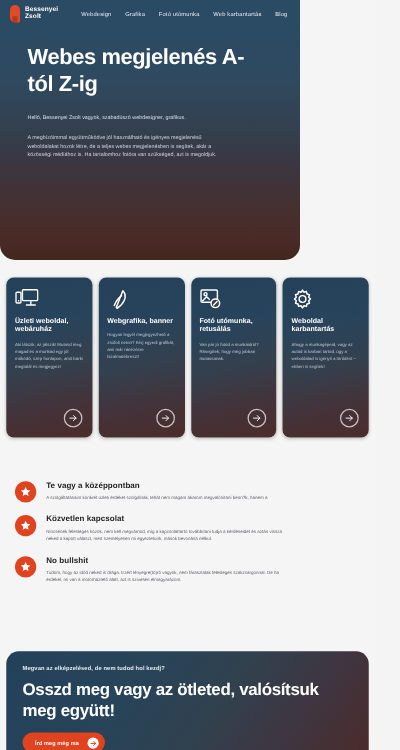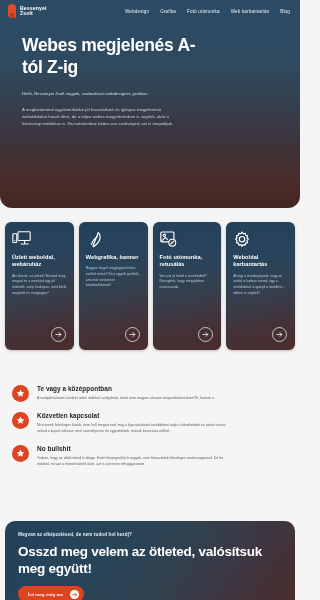--- a/index.html
+++ b/index.html
@@ -7,21 +7,21 @@
     width: 300px; height: 600px;
     background: #f4f4f4;
     font-family: "Liberation Sans", sans-serif;
     overflow: hidden;
   }
   .page { width: 300px; height: 600px; position: relative; background:#f5f5f5; }
 
   
   .hero {
     position: relative;
-    width: 300px;
+    width: 240px;
     height: 208px;
     background: linear-gradient(180deg,#2b4a63 0%, #2b4a63 14%, #2f4a60 30%, #33414f 48%, #3a3743 62%, #45302f 80%, #4a2a26 92%, #43271f 100%);
     border-bottom-left-radius: 12px;
     border-bottom-right-radius: 12px;
     overflow: hidden;
   }
   .topbar {
     height: 22px;
     display: flex;
     align-items: center;
@@ -345,21 +345,21 @@
       </span>
       <div class="feature-body">
         <div class="feature-title">No bullshit</div>
         <p class="feature-text">Tudom, hogy az időd neked is drága. Ezért lényegre(tö)rő vagyok, nem fárasztalak felesleges szakzsargonnal. De ha érdekel, mi van a motorháztető alatt, azt is szívesen elmagyarázom.</p>
       </div>
     </div>
   </section>
 
   <section class="cta">
     <div class="cta-kicker">Megvan az elképzelésed, de nem tudod hol kezdj?</div>
-    <div class="cta-title">Osszd meg velem az ötleted, valósítsuk meg együtt!</div>
+    <div class="cta-title">Osszd meg vagy az ötleted, valósítsuk meg együtt!</div>
     <button class="cta-button">
       <span>Írd meg még ma</span>
       <span class="btn-arrow">
         <svg width="5.5" height="5.5" viewBox="0 0 12 12" fill="none" stroke="currentColor" stroke-width="1.7" stroke-linecap="round" stroke-linejoin="round">
             <path d="M1.5 6h8.5M6.5 2.5L10 6l-3.5 3.5"></path>
           </svg>
       </span>
     </button>
   </section>
 

